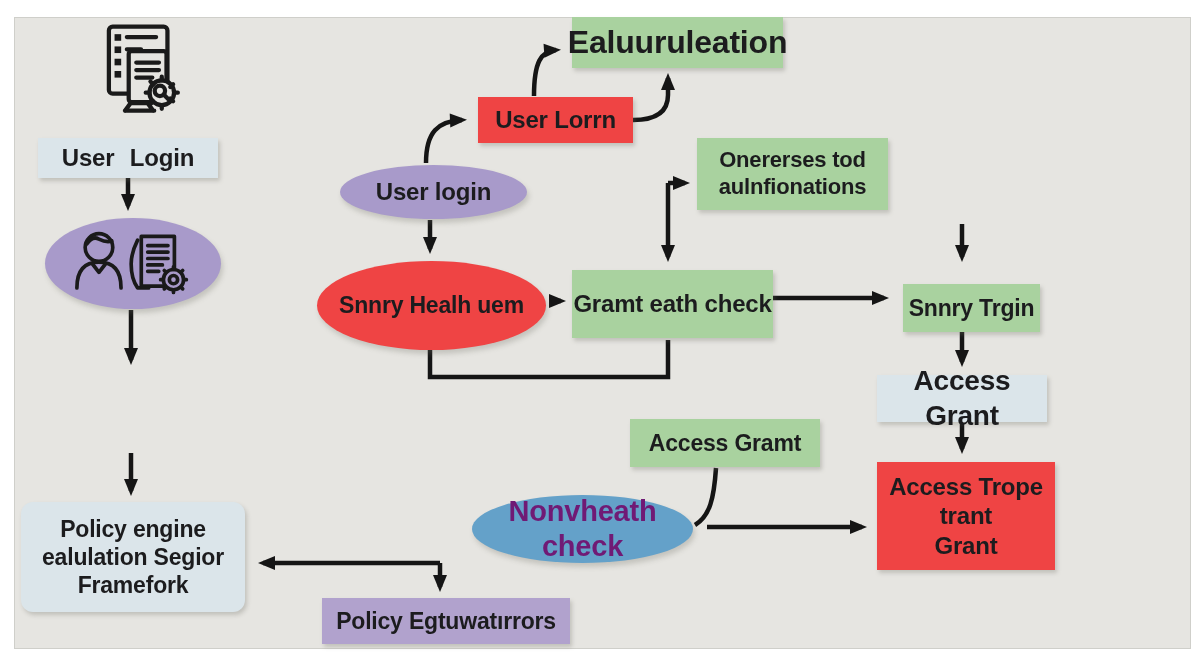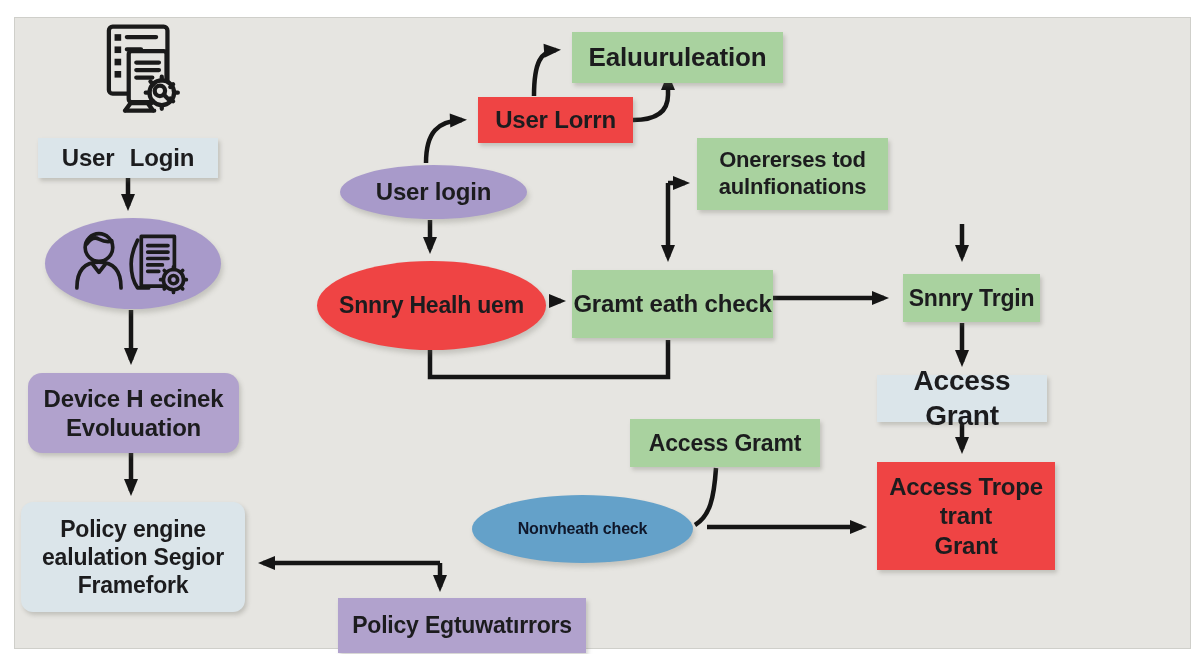--- a/index.html
+++ b/index.html
@@ -93,46 +93,44 @@
         <path d="M80,14 Q73,28 73,40 Q73,56 80,66 H92"></path>
         <rect x="84" y="10" width="36" height="54" fill="#a89aca"></rect>
         <path d="M91,20 H113 M91,27 H113 M91,34 H113 M91,41 H107 M91,48 H103"></path>
         <circle cx="119" cy="57" r="11" fill="#a89aca"></circle>
         <path d="M119,43 V46 M119,68 V71 M105,57 H108 M130,57 H133 M109,47 L111,49 M129,67 L127,65 M109,67 L111,65 M129,47 L127,49"></path>
         <circle cx="119" cy="57" r="4.5"></circle>
       </g>
     </svg>
   </div>
 
-  <div class="node box purplebox r14" style="left:28px;top:373px;width:211px;height:80px;font-size:24px;">Device H ecinek
-Evoluuation</div>
 
   <div class="node box lightblue r12" style="left:21px;top:502px;width:224px;height:110px;font-size:23px;">Policy engine
 ealulation Segior
 Framefork</div>
 
-  <div class="node box purplebox" style="left:338px;top:598px;width:248px;height:55px;font-size:23px;">Policy Egtuwatırrors</div>
+  <div class="node box purplebox" style="left:322px;top:598px;width:248px;height:46px;font-size:23px;">Policy Egtuwatırrors</div>
 
-  <div class="node box green" style="left:572px;top:32px;width:211px;height:51px;font-size:26px;">Ealuuruleation</div>
+  <div class="node box green" style="left:572px;top:17px;width:211px;height:51px;font-size:32px;">Ealuuruleation</div>
 
   <div class="node box yellow" style="left:478px;top:97px;width:155px;height:46px;font-size:24px;">User Lorrn</div>
 
   <div class="node ell purpleell" style="left:340px;top:165px;width:187px;height:54px;font-size:24px;">User login</div>
 
   <div class="node ell yellow" style="left:317px;top:261px;width:229px;height:89px;font-size:23px;">Snnry Healh uem</div>
 
   <div class="node box green" style="left:572px;top:270px;width:201px;height:68px;font-size:24px;">Gramt eath check</div>
 
   <div class="node box green" style="left:697px;top:138px;width:191px;height:72px;font-size:22px;">Onererses tod
 aulnfionations</div>
 
-  <div class="node box green" style="left:903px;top:274px;width:137px;height:48px;font-size:23px;">Snnry Trgin</div>
+  <div class="node box green" style="left:903px;top:284px;width:137px;height:48px;font-size:23px;">Snnry Trgin</div>
 
   <div class="node box lightblue" style="left:877px;top:375px;width:170px;height:47px;font-size:28px;">Access Grant</div>
 
   <div class="node box yellow" style="left:877px;top:462px;width:178px;height:108px;font-size:24px;">Access Trope
 trant
 Grant</div>
 
   <div class="node box green" style="left:630px;top:419px;width:190px;height:48px;font-size:23px;">Access Gramt</div>
 
-  <div class="node ell blueell" style="left:472px;top:495px;width:221px;height:68px;font-size:16px;color:#0f172a;">Nonvheath check</div>
+  <div class="node ell blueell" style="left:472px;top:495px;width:221px;height:68px;font-size:29px;color:#701a75;">Nonvheath check</div>
 </div>
 
 </body></html>

